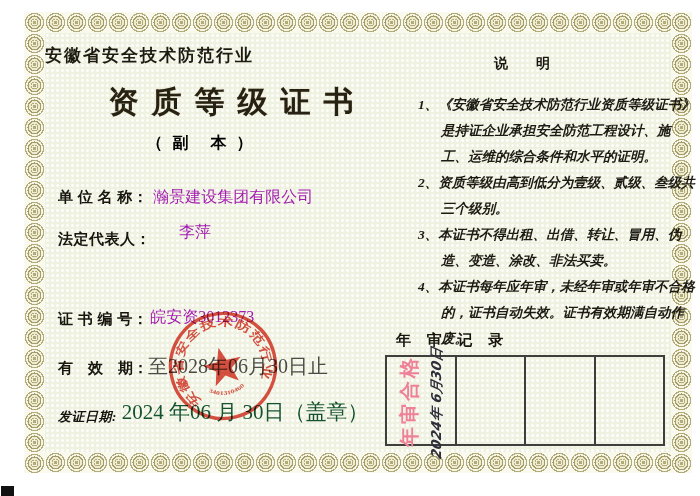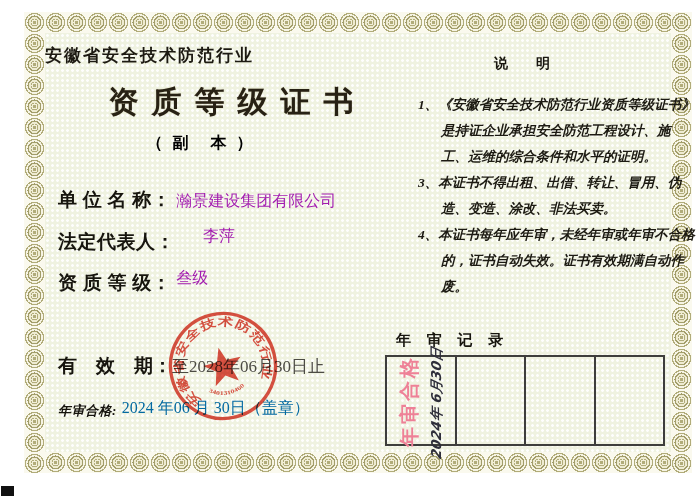--- a/index.html
+++ b/index.html
@@ -36,34 +36,34 @@
     font-size:30px;font-weight:bold;color:#272114;letter-spacing:13px;text-indent:13px;
     text-shadow:0 0 1px rgba(110,90,30,.45);
     padding-left:28px;
   }
   .copy-label{
     position:absolute;left:45px;top:133px;width:312px;text-align:center;
     font-size:16px;font-weight:bold;color:#000000;letter-spacing:3px;
   }
   .field-row{position:absolute;left:58px;white-space:nowrap;}
   .field-label{
-    display:inline-block;font-size:19px;font-weight:bold;color:#17150e;letter-spacing:.5px;
+    display:inline-block;font-size:15px;font-weight:bold;color:#17150e;letter-spacing:.5px;
   }
   .field-value{
     display:inline-block;margin-left:5px;font-size:16px;color:#a21caf;
   }
   .row-1{top:187px;}  .row-2{top:229px;}  .row-3{top:270px;}
   .row-4{top:309px;}  .row-5{top:353px;}  .row-6{top:400px;}
   .row-2 .field-value{transform:translateY(-7px);margin-left:28px;}
   .row-3 .field-value{transform:translateY(-6px);}
   .row-4 .field-value{transform:translateY(-2px);margin-left:2px;}
   .row-5 .field-label{letter-spacing:0;}
-  .row-5 .field-value{margin-left:0;font-size:17px;color:#4c4b44;}
+  .row-5 .field-value{margin-left:0;font-size:20px;color:#4c4b44;}
   .row-6 .field-label{font-size:13px;font-style:italic;font-weight:bold;color:#15130d;}
-  .row-6 .field-value{font-size:16px;color:#0369a1;transform:translateY(-2px);text-align:center;}
+  .row-6 .field-value{font-size:21px;color:#14532d;transform:translateY(-2px);text-align:center;}
   
   .seal{
     position:absolute;left:163px;top:306px;width:120px;height:120px;
     opacity:.88;mix-blend-mode:multiply;
   }
   .seal text{fill:#d93a2b;font-family:"Liberation Serif",serif;font-weight:bold;}
   
   .note-title{
     position:absolute;left:402px;top:55px;width:240px;text-align:center;
     font-size:14px;font-weight:bold;color:#17150e;
@@ -123,48 +123,49 @@
   <div class="industry-title">安徽省安全技术防范行业</div>
   <div class="main-title">资质等级证书</div>
   <div class="copy-label">（ 副　本 ）</div>
 
   <div class="field-row row-1">
     <span class="field-label">单 位 名 称：</span><span class="field-value">瀚景建设集团有限公司</span>
   </div>
   <div class="field-row row-2">
     <span class="field-label">法定代表人：</span><span class="field-value">李萍</span>
   </div>
-  <div class="field-row row-3">
-    <span class="field-label">资 质 等 级：</span><span class="field-value">叁级</span>
+  <div class="field-row row-4">
+    <span class="field-label">证 书 编 号：</span><span class="field-value">皖安资3012373</span>
   </div>
   <div class="field-row row-5">
     <span class="field-label">有　效　期：</span><span class="field-value">至2028年06月30日止</span>
   </div>
   <div class="field-row row-6">
-    <span class="field-label">年审合格:</span><span class="field-value">2024 年06 月 30日（盖章）</span>
+    <span class="field-label">发证日期:</span><span class="field-value">2024 年06 月 30日（盖章）</span>
   </div>
 
   <svg class="seal" viewBox="0 0 160 160">
     <g transform="rotate(-14 80 80)">
       <circle cx="80" cy="80" r="70" fill="none" stroke-width="4.5" stroke="#d93a2b"></circle>
       <path id="sealArc" d="M 41.8,118.2 A 54,54 0 1 1 118.2,118.2" fill="none"></path>
       <path id="sealNum" d="M 50,106 A 42,42 0 0 0 110,106" fill="none"></path>
       <polygon points="80,55 86.5,73.1 105.7,73.7 90.5,85.4 95.9,103.8 80,93 64.1,103.8 69.5,85.4 54.3,73.7 73.5,73.1" fill="#d93a2b"></polygon>
       <text font-size="15" letter-spacing="1">
         <textPath href="#sealArc" startOffset="0" textLength="288" lengthAdjust="spacingAndGlyphs">安徽省安全技术防范行业协会</textPath>
       </text>
       <text font-size="7.5" font-weight="normal">
         <textPath href="#sealNum" startOffset="4" textLength="52" lengthAdjust="spacingAndGlyphs">3401310460</textPath>
       </text>
     </g>
   </svg>
 
   <div class="note-title">说　　明</div>
   <div class="instructions">
     <p class="instr-item">1、《安徽省安全技术防范行业资质等级证书》是持证企业承担安全防范工程设计、施工、运维的综合条件和水平的证明。</p>
+    <p class="instr-item">2、资质等级由高到低分为壹级、贰级、叁级共三个级别。</p>
     <p class="instr-item">3、本证书不得出租、出借、转让、冒用、伪造、变造、涂改、非法买卖。</p>
     <p class="instr-item">4、本证书每年应年审，未经年审或年审不合格的，证书自动失效。证书有效期满自动作废。</p>
   </div>
 
   <div class="review-title">年 审 记 录</div>
   <div class="review-table">
     <div class="review-cell">
       <span class="stamp-pass">年审合格</span>
       <span class="stamp-date">2024年 6月30日</span>
     </div>

